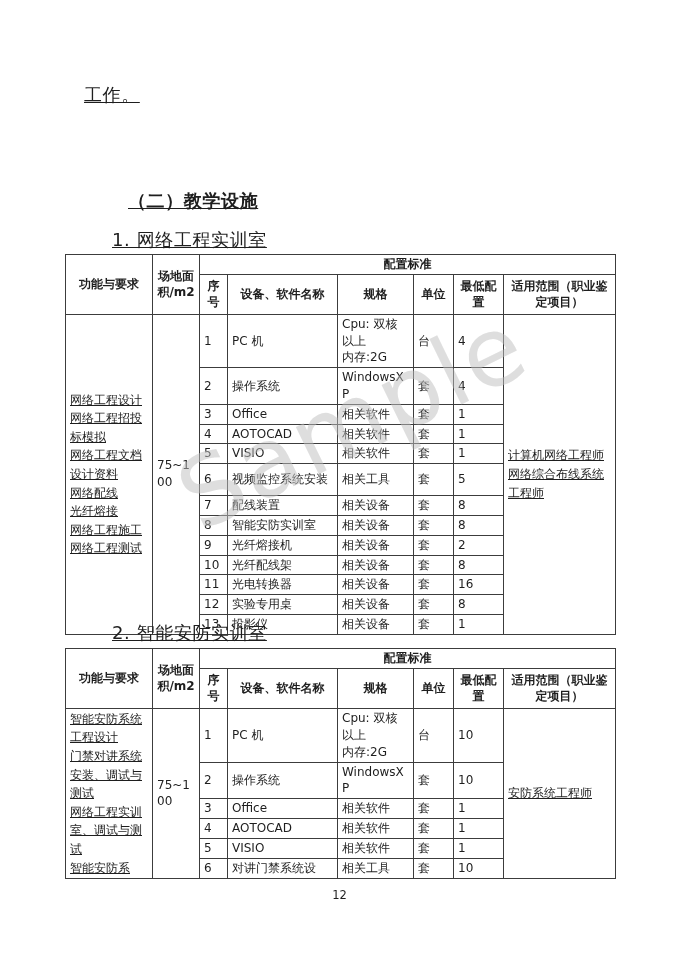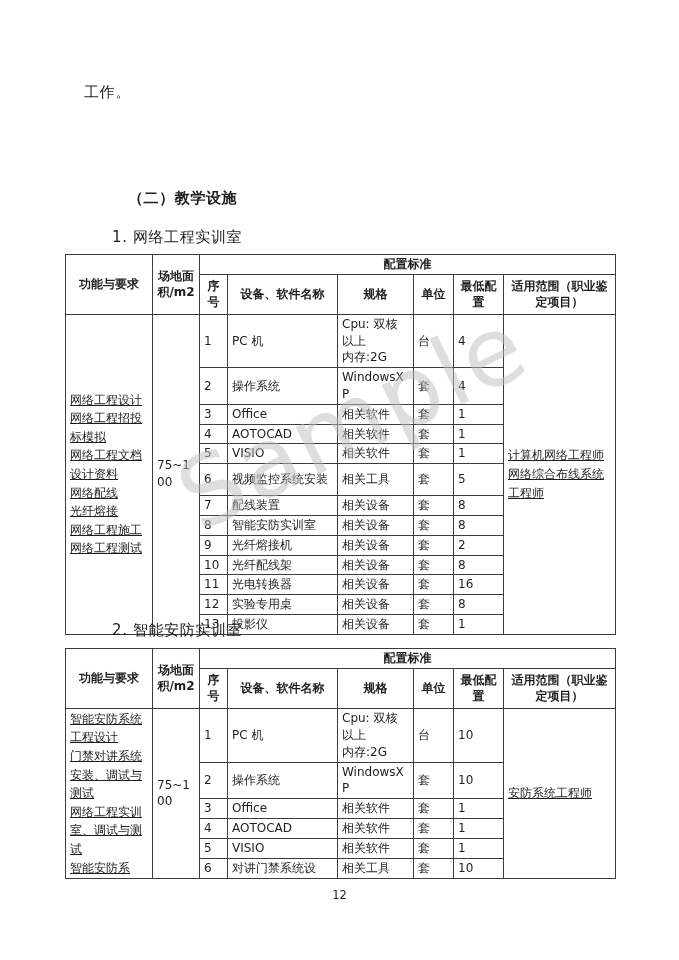--- a/index.html
+++ b/index.html
@@ -1,21 +1,21 @@
 <!DOCTYPE html>
 <html><head>
 <meta charset="utf-8">
 <style>
   html,body { margin:0; padding:0; background:#ffffff; }
   .page {
     position:relative; width:679px; height:960px; background:#ffffff;
     font-family:"DejaVu Sans","Liberation Sans",sans-serif;
     color:#1e1e1e; overflow:hidden;
   }
-  .para { position:absolute; font-size:15px; letter-spacing:0.6px; white-space:nowrap; }
+  .para { position:absolute; font-size:18px; letter-spacing:0.6px; white-space:nowrap;text-decoration:underline; }
   .bold { font-weight:bold; }
   .doc-table { position:absolute; left:65px; width:550px; border-collapse:collapse; table-layout:fixed; }
   .doc-table td, .doc-table th {
     border:1px solid #3c3c3c; font-size:12px; padding:1px 4px;
     vertical-align:middle; word-break:break-all; line-height:1.4;
     font-weight:normal; text-align:left;
   }
   .doc-table th { font-weight:bold; text-align:center; }
   .center { text-align:center; }
   .prewrap { white-space:pre-line;margin-left:32px; }

